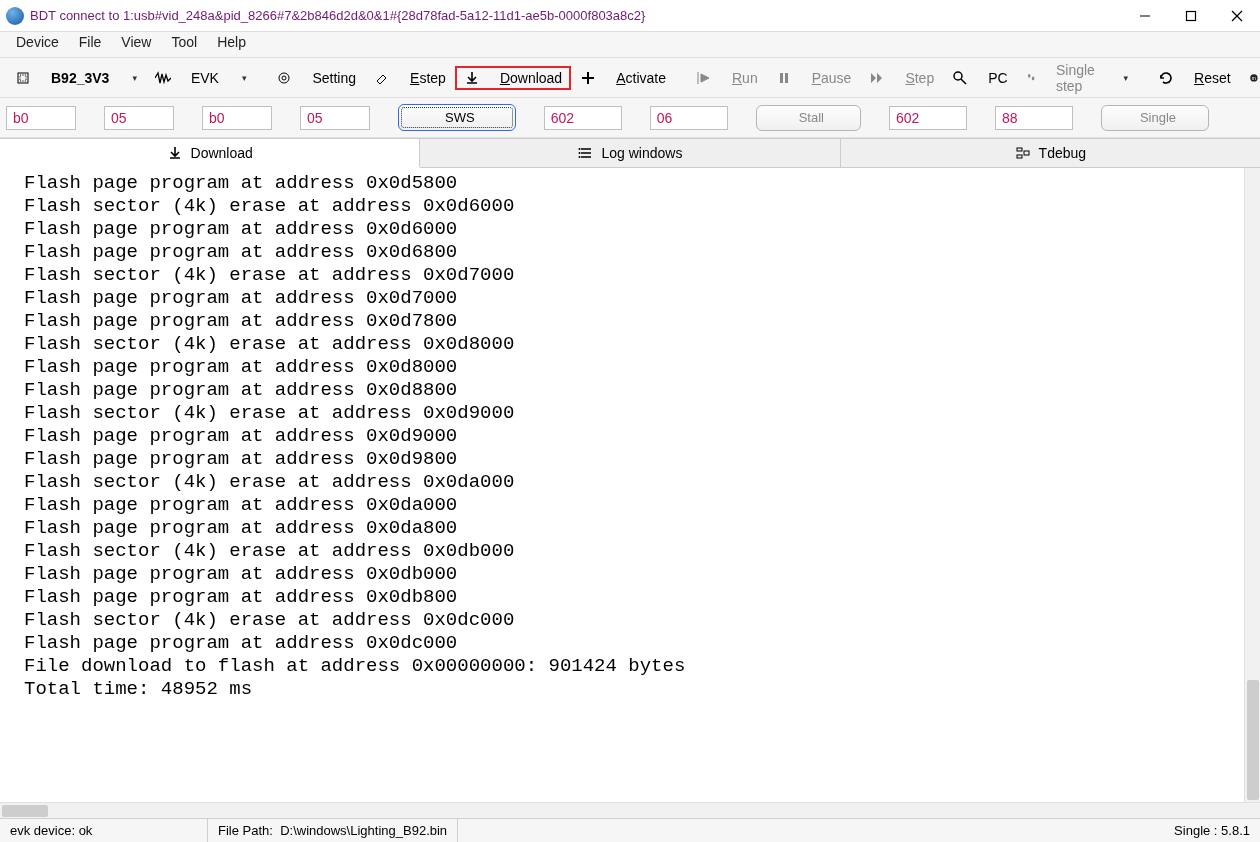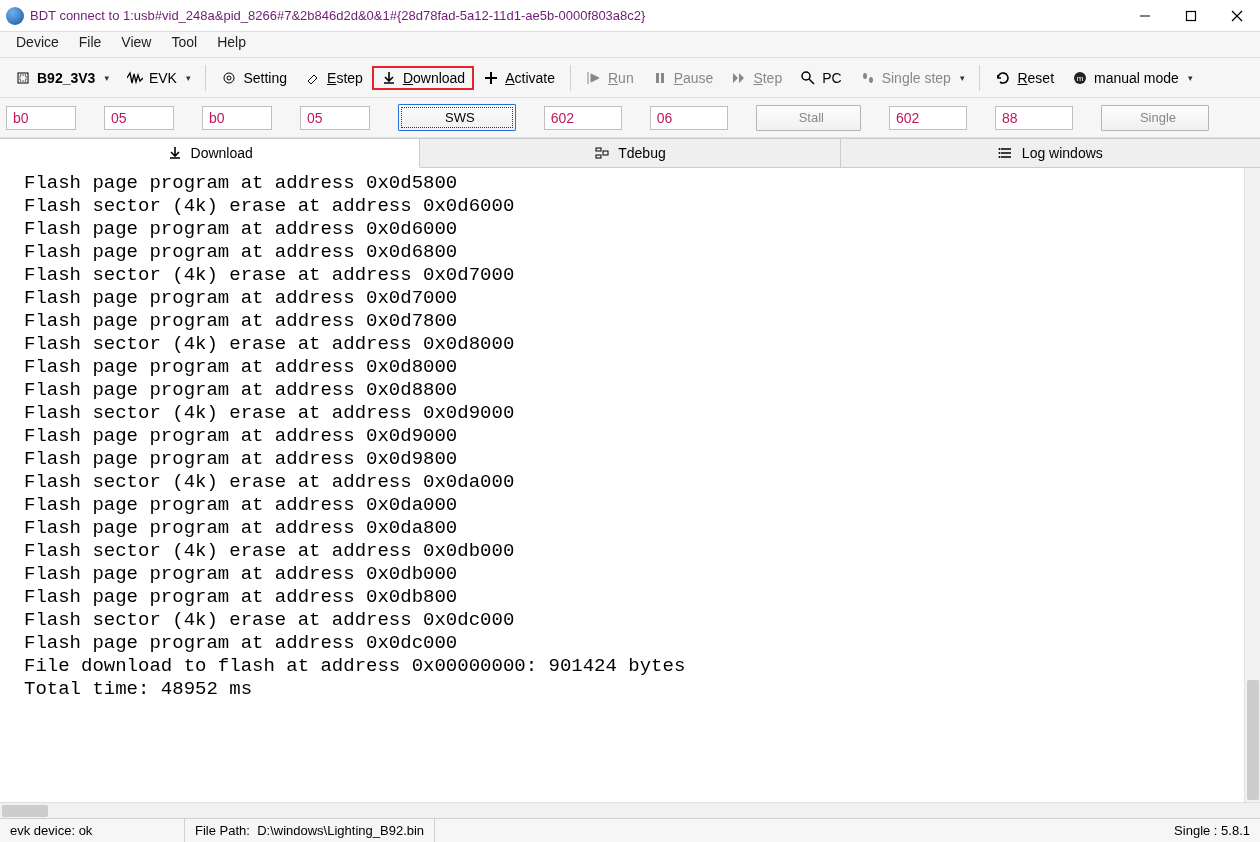--- a/index.html
+++ b/index.html
@@ -72,21 +72,21 @@
   .toolbar .t-sep {
     width: 1px; height: 26px;
     background: #d0d0d0;
     margin: 0 6px;
   }
   .toolbar .t-btn {
     display: flex; align-items: center;
     padding: 3px 8px;
     font-size: 14px;
     color: #000;
-    gap: 6px;
+    gap: 20px;
     cursor: default;
     border: 1px solid transparent;
   }
   .toolbar .t-btn.disabled { color: #888; }
   .toolbar .t-btn .ul { text-decoration: underline; }
   .toolbar .ticon { width: 16px; height: 16px; display:flex; align-items:center; justify-content:center; fill:#000;}
   .toolbar .ticon.gray { fill:#777;}
   .toolbar .chev { font-size: 9px; margin-left: 3px; color:#333;}
   .toolbar .t-btn.highlight {
     border: 2px solid #e6252a;
@@ -112,21 +112,21 @@
     font-family: inherit;
   }
   .inp-sm { width: 70px; }
   .inp-md { width: 78px; }
 
   .btn {
     height: 26px;
     display:flex;align-items:center;justify-content:flex-start;gap:6px;
     background: linear-gradient(#fdfdfd,#f0f0f0);
     border: 1px solid #b5b5b5;
-    border-radius: 1px;
+    border-radius: 6px;
     font-size: 13px;
     padding: 0 22px;
     cursor: default;
   }
   .btn.sws {
     border: 1px solid #2a6fdc;
     outline: 1px dotted #333;
     outline-offset: -4px;
     padding: 0 40px;
     height: 27px;
@@ -417,37 +417,37 @@
     <span class="ticon">
       <svg viewBox="0 0 16 16">
           <path d="M8 2 L8 10 M4 7 L8 11 L12 7 M3 13 L13 13" fill="none" stroke="#000" stroke-width="1.6"></path>
         </svg>
     </span>
     <span>Download</span>
   </div>
   <div class="tab">
     <span class="ticon">
       <svg viewBox="0 0 16 16">
-          <rect x="2" y="3" width="5" height="3" fill="none" stroke="#000"></rect>
-          <rect x="2" y="10" width="5" height="3" fill="none" stroke="#000"></rect>
-          <rect x="9" y="6" width="5" height="4" fill="none" stroke="#000"></rect>
-        </svg>
-    </span>
-    <span>Tdebug</span>
-  </div>
-  <div class="tab">
-    <span class="ticon">
-      <svg viewBox="0 0 16 16">
           <path d="M3 4 L13 4 M3 8 L13 8 M3 12 L13 12" stroke="#000" stroke-width="1.5"></path>
           <circle cx="1.5" cy="4" r="1" fill="#000"></circle>
           <circle cx="1.5" cy="8" r="1" fill="#000"></circle>
           <circle cx="1.5" cy="12" r="1" fill="#000"></circle>
         </svg>
     </span>
     <span>Log windows</span>
+  </div>
+  <div class="tab">
+    <span class="ticon">
+      <svg viewBox="0 0 16 16">
+          <rect x="2" y="3" width="5" height="3" fill="none" stroke="#000"></rect>
+          <rect x="2" y="10" width="5" height="3" fill="none" stroke="#000"></rect>
+          <rect x="9" y="6" width="5" height="4" fill="none" stroke="#000"></rect>
+        </svg>
+    </span>
+    <span>Tdebug</span>
   </div>
 </div>
 
 <div class="logwrap">
   <div class="log" id="log-content">Flash page program at address 0x0d5800
 Flash sector (4k) erase at address 0x0d6000
 Flash page program at address 0x0d6000
 Flash page program at address 0x0d6800
 Flash sector (4k) erase at address 0x0d7000
 Flash page program at address 0x0d7000
@@ -470,20 +470,20 @@
 Total time: 48952 ms</div>
   <div class="v-scroll">
       <div class="v-thumb"></div>
     </div>
   <div class="h-scroll">
       <div class="h-thumb"></div>
     </div>
 </div>
 
 <div class="statusbar">
-  <div class="cell" style="width:185px;">evk device: ok</div>
+  <div class="cell" style="width:208px;">evk device: ok</div>
   <div class="cell">
     <span>File Path:</span>&nbsp;&nbsp;
     <span>D:\windows\Lighting_B92.bin</span>
   </div>
   <div class="spacer"></div>
   <div class="cell" style="border-right:none;">Single : 5.8.1</div>
 </div>
 
 </body></html>

